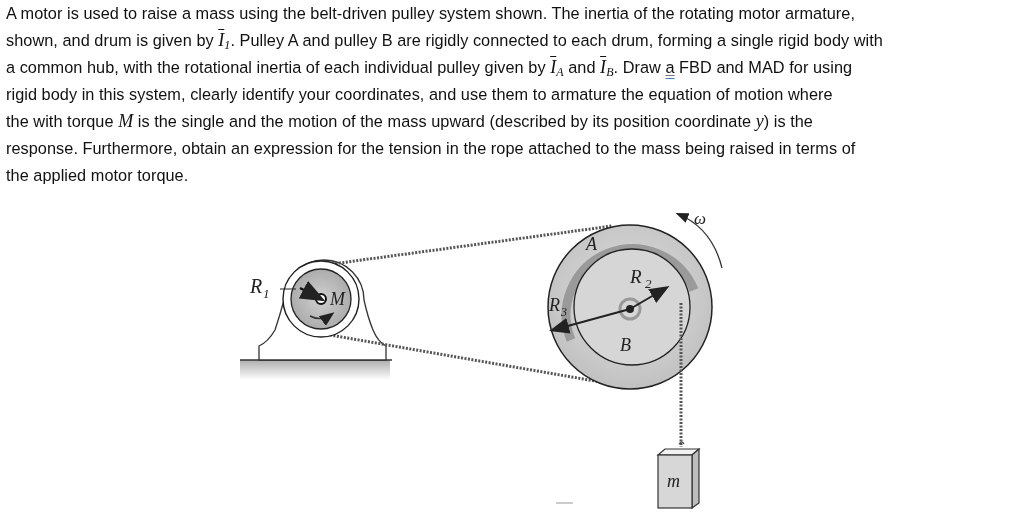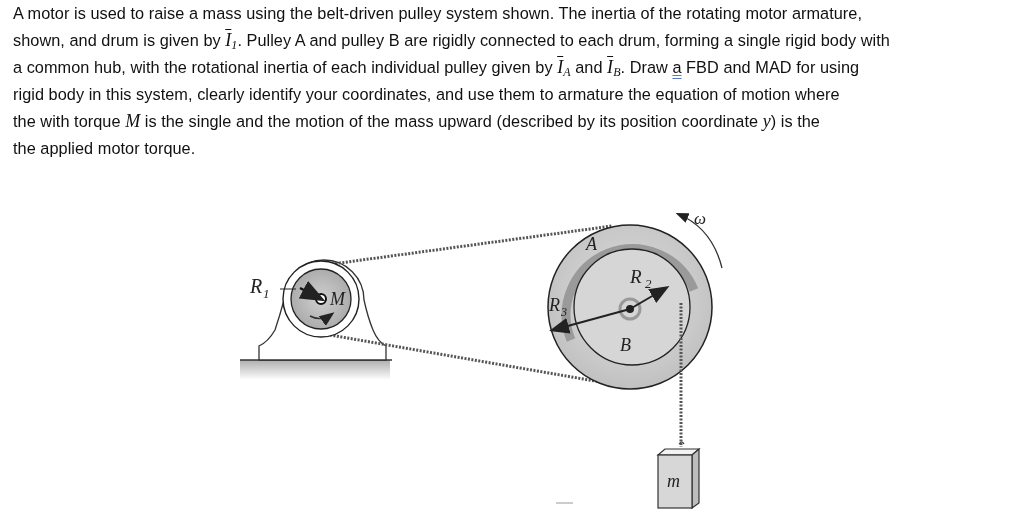--- a/index.html
+++ b/index.html
@@ -1,18 +1,18 @@
 <!DOCTYPE html>
 <html><head>
 <meta charset="utf-8">
 <style>
   html, body { margin: 0; padding: 0; background: #ffffff; }
   body { width: 1024px; height: 532px; position: relative; overflow: hidden; }
   .problem-text {
-    position: absolute; left: 13px; top: 0px; width: 1010px;
+    position: absolute; left: 6px; top: 0px; width: 1010px;
     font-family: "Liberation Sans", "DejaVu Sans", sans-serif;
     font-size: 16.3px; line-height: 27px; color: #111111;
     letter-spacing: 0.05px;
   }
   .line { white-space: nowrap; display: block; height: 27px; }
   .math { font-family: "Liberation Serif", "DejaVu Serif", serif; font-style: italic; font-size: 18px; }
   .bar { text-decoration: overline; }
   .sub { font-size: 12px; vertical-align: -3px; font-style: italic; font-family: "Liberation Serif", serif; }
   .wavy { text-decoration: underline double #5577cc; text-underline-offset: 2px; }
   .figure { position: absolute; left: 0; top: 190px; width: 1024px; height: 342px; }
@@ -29,20 +29,23 @@
     <span>shown, and drum is given by </span><span class="math bar">I</span><span class="sub">1</span><span>.  Pulley A and pulley B are rigidly connected to each drum, forming a single rigid body with</span>
   </span>
   <span class="line">
     <span>a common hub, with the rotational inertia of each individual pulley given by </span><span class="math bar">I</span><span class="sub">A</span><span> and </span><span class="math bar">I</span><span class="sub">B</span><span>.  Draw </span><span class="wavy">a</span><span> FBD and MAD for using</span>
   </span>
   <span class="line">
     <span>rigid body in this system, clearly identify your coordinates, and use them to armature the equation of motion where</span>
   </span>
   <span class="line">
     <span>the with torque </span><span class="math">M</span><span> is the single and the motion of the mass upward (described by its position coordinate </span><span class="math">y</span><span>) is the</span>
+  </span>
+  <span class="line">
+    <span>response.  Furthermore, obtain an expression for the tension in the rope attached to the mass being raised in terms of</span>
   </span>
   <span class="line">
     <span>the applied motor torque.</span>
   </span>
 </div>
 
 <svg class="figure" viewBox="0 190 1024 342" width="1024" height="342">
   <defs>
     <radialGradient id="gDisk" cx="0.5" cy="0.45" r="0.6">
       <stop offset="0" stop-color="#dcdcdc"></stop>

